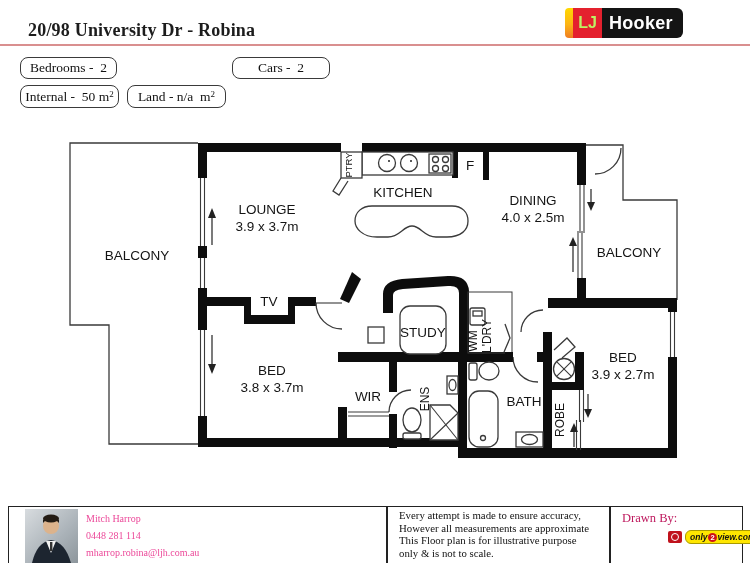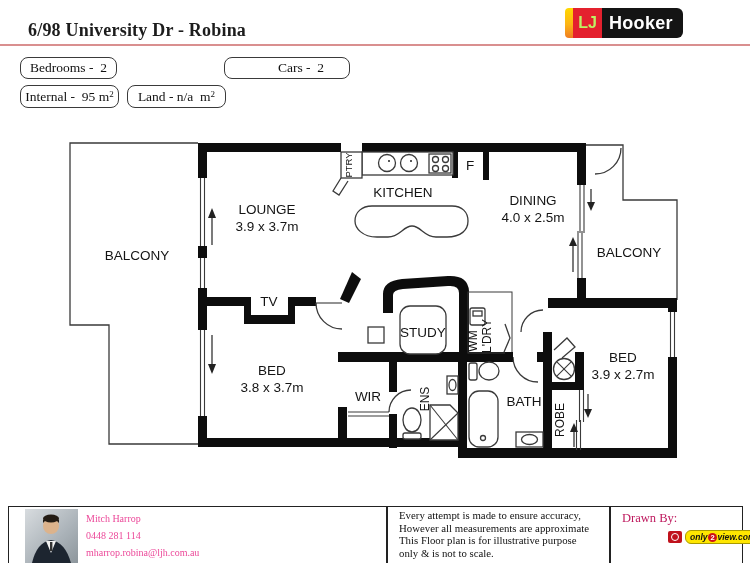--- a/index.html
+++ b/index.html
@@ -14,21 +14,21 @@
           font-family:"Liberation Sans",sans-serif;font-weight:bold;font-size:16px;}
   .lj-black{height:30px;background:#141414;color:#fff;display:flex;align-items:center;padding:0 10px 0 7px;
             border-radius:0 6px 6px 0;font-family:"Liberation Sans",sans-serif;font-weight:bold;font-size:18px;letter-spacing:.3px;}
   
   .badge{position:absolute;border:1.6px solid #3a3a3a;border-radius:8px;background:#fff;
          display:flex;align-items:center;justify-content:center;font-size:13.5px;color:#111;}
   .badge span{white-space:pre;}
   .badge sup{font-size:9px;line-height:0;margin-top:-6px;}
   .b1{left:20px;top:57px;width:95px;height:20px;}
   .b2{left:127px;top:57px;width:97px;height:20px;}
-  .b3{left:224px;top:57px;width:96px;height:20px;padding-left:28px;}
+  .b3{left:232px;top:57px;width:96px;height:20px;}
   .b4{left:20px;top:85px;width:97px;height:21px;}
   .b5{left:127px;top:85px;width:97px;height:21px;}
   
   .plan{position:absolute;left:60px;top:130px;}
   .wall{fill:#0d0d0d;}
   .thin{fill:none;stroke:#3a3a3a;stroke-width:1.3;}
   .thinf{fill:#fff;stroke:#3a3a3a;stroke-width:1.3;}
   .gap{fill:#fff;}
   .win{stroke:#3a3a3a;stroke-width:1.1;}
   .arr{stroke:#222;stroke-width:1.2;}
@@ -49,36 +49,36 @@
   .o2v-badge{height:12px;background:#ffe600;border:1px solid #a99a00;border-radius:6px;display:flex;align-items:center;
              padding:0 4px;font-family:"Liberation Sans",sans-serif;font-size:8.5px;font-weight:bold;color:#111;font-style:italic;}
   .o2v-badge .two{display:inline-flex;width:9px;height:9px;background:#d01218;color:#fff;border-radius:50%;
                   align-items:center;justify-content:center;font-size:7.5px;margin:0 .5px;font-style:normal;}
 </style>
 </head>
 <body>
 
 <div class="page">
 
-  <div class="title">6/98 University Dr - Robina</div>
+  <div class="title">20/98 University Dr - Robina</div>
   <div class="rule"></div>
   <div class="ljlogo">
     <div class="lj-stripe"></div>
     <div class="lj-red">LJ</div>
     <div class="lj-black">Hooker</div>
   </div>
 
   <div class="badge b1">
       <span>Bedrooms -  2</span>
     </div>
   <div class="badge b3">
       <span>Cars -  2</span>
     </div>
   <div class="badge b4">
-      <span>Internal -  95 m</span>
+      <span>Internal -  50 m</span>
       <sup>2</sup>
     </div>
   <div class="badge b5">
       <span>Land - n/a  m</span>
       <sup>2</sup>
     </div>
 
   <svg class="plan" width="630" height="333" viewBox="60 130 630 333" xmlns="http://www.w3.org/2000/svg">
 
     <g>

